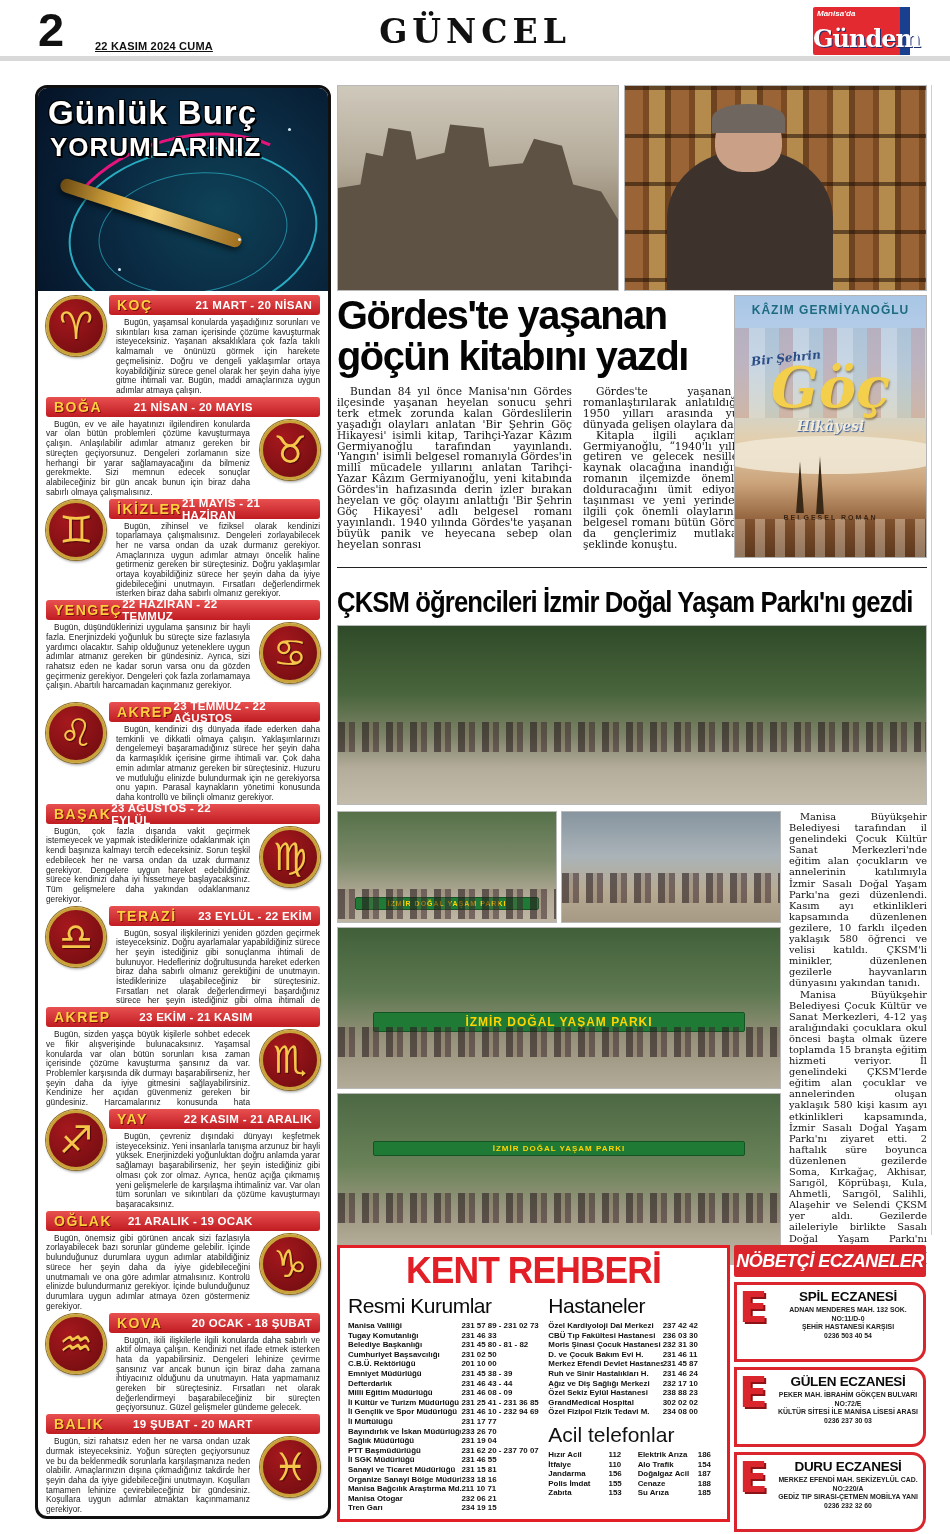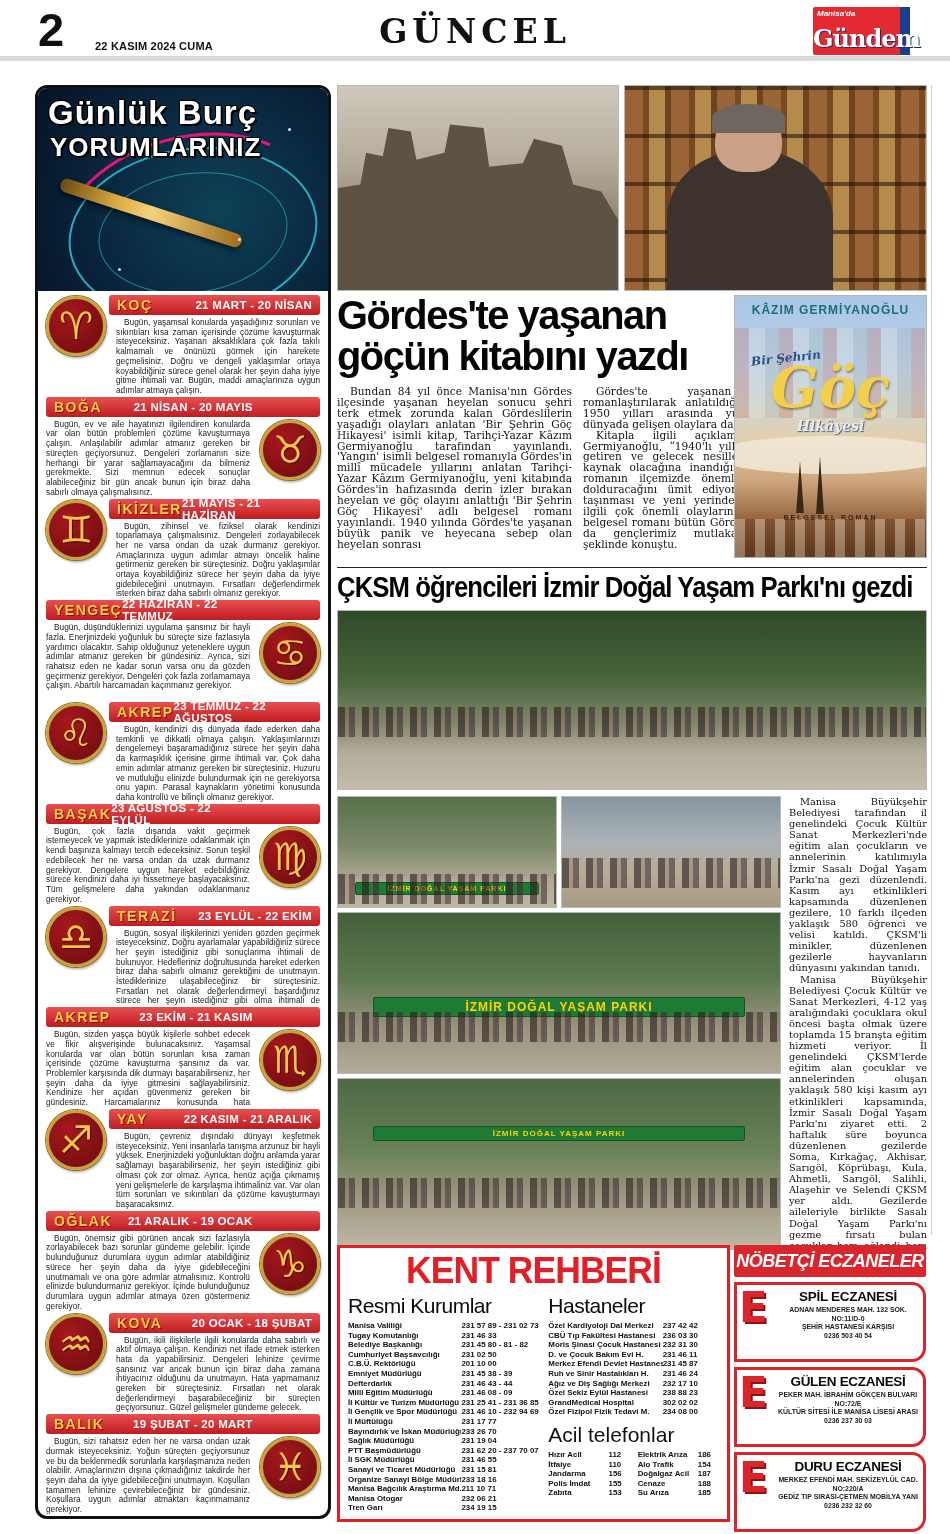--- a/index.html
+++ b/index.html
@@ -4,21 +4,21 @@
 <style>
   * { margin:0; padding:0; box-sizing:border-box; }
   html,body { background:#fff; }
   body { font-family:"Liberation Sans", sans-serif; color:#111; }
   .page { position:relative; width:950px; height:1534px; background:#fff; overflow:hidden; }
 
   
   .hdr { position:absolute; left:0; top:0; width:950px; height:62px; }
   .hdr-rule { position:absolute; left:0; top:56px; width:950px; height:5px; background:#d9d9d9; }
   .pageno { position:absolute; left:38px; top:2px; font-size:47px; font-weight:800; letter-spacing:-2px; }
-  .hdate { position:absolute; left:95px; top:40px; font-size:11px; font-weight:700; letter-spacing:.2px; }
+  .hdate { position:absolute; left:95px; top:40px; font-size:11px; font-weight:700; letter-spacing:.2px;text-decoration:underline; }
   .section-title { position:absolute; left:0; right:0; top:12px; text-align:center;
     font-family:"DejaVu Serif", serif; font-size:33px; font-weight:700; letter-spacing:5px; }
   .logo { position:absolute; right:40px; top:7px; width:97px; height:48px; background:#e22a30; border-radius:2px; }
   .logo-tab { position:absolute; left:4px; top:2px; font-size:8px; font-style:italic; font-weight:700; color:#fff; }
   .logo-name { position:absolute; left:0; right:10px; bottom:2px; text-align:center; color:#fff;
     font-family:"DejaVu Serif", serif; font-weight:700; font-size:24px; letter-spacing:-1px;
     text-shadow:1px 1px 0 #1b2f6e; }
   .logo-blue { position:absolute; right:0; top:0; width:10px; height:100%; background:#1b3f8f; }
 
   
@@ -100,21 +100,21 @@
   .book .band { position:absolute; left:-12%; top:140px; width:124%; height:38px; background:#efe7d4;
     border-radius:50%; opacity:.9; }
   .book .tree { position:absolute; width:14px; height:52px; background:#3a2917; border-radius:50% 50% 20% 20%;
     clip-path:polygon(50% 0,78% 100%,22% 100%); }
   .book .t1 { left:58px; top:165px; } .book .t2 { left:78px; top:160px; height:58px; }
   .book .label { position:absolute; left:0; right:0; top:218px; text-align:center; font-size:7px; letter-spacing:2px;
     color:#3b2413; font-weight:700; }
   .book .village { position:absolute; left:0; right:0; bottom:0; height:38px;
     background:repeating-linear-gradient(90deg, rgba(250,240,225,.5) 0 10px, rgba(90,50,25,.55) 10px 20px); opacity:.65; }
 
-  .h2wrap { margin-top:5px; border-top:1px solid #222; padding-top:3px; }
+  .h2wrap { margin-top:5px; border-top:1px solid #222; padding-top:18px; }
   .h2 { font-size:29px; font-weight:800; letter-spacing:-1px; color:#050505; white-space:nowrap;
     transform:scaleX(.885); transform-origin:left top; }
 
   .bigphoto { margin-top:6px; height:180px;
     background:linear-gradient(180deg,#2f4a28 0%,#49653c 38%,#7e8468 62%,#b5ad9c 80%,#c4bcab 100%); }
   .crowd { position:absolute; left:0; right:0; height:30px;
     background:repeating-linear-gradient(90deg, rgba(40,28,30,.6) 0 7px, rgba(120,90,80,.25) 7px 11px, rgba(60,40,45,.55) 11px 17px, transparent 17px 24px); }
   .crowd.c1 { top:54%; }
   .greensign { position:absolute; left:8%; right:8%; text-align:center; background:#1e7a34; color:#ffd400;
     font-weight:800; border:1px solid #145423; border-radius:2px; padding:2px 0; letter-spacing:1px;margin-top:23px; }

